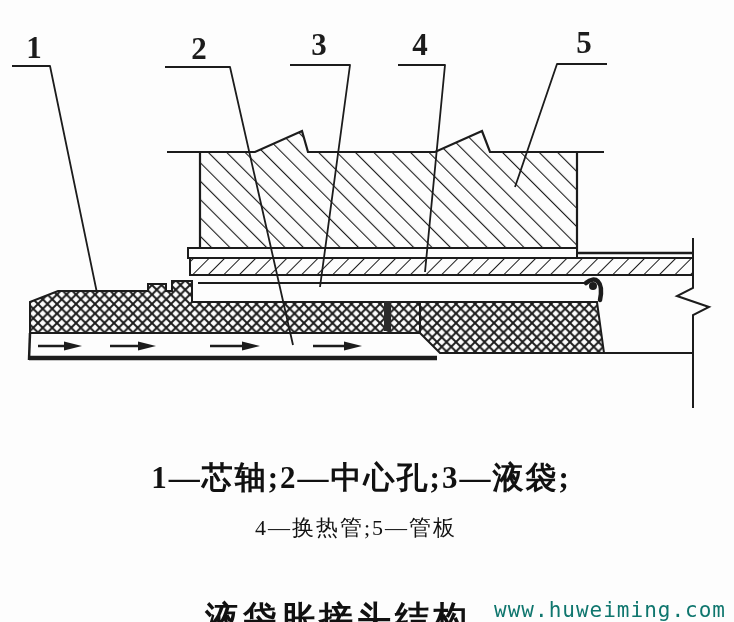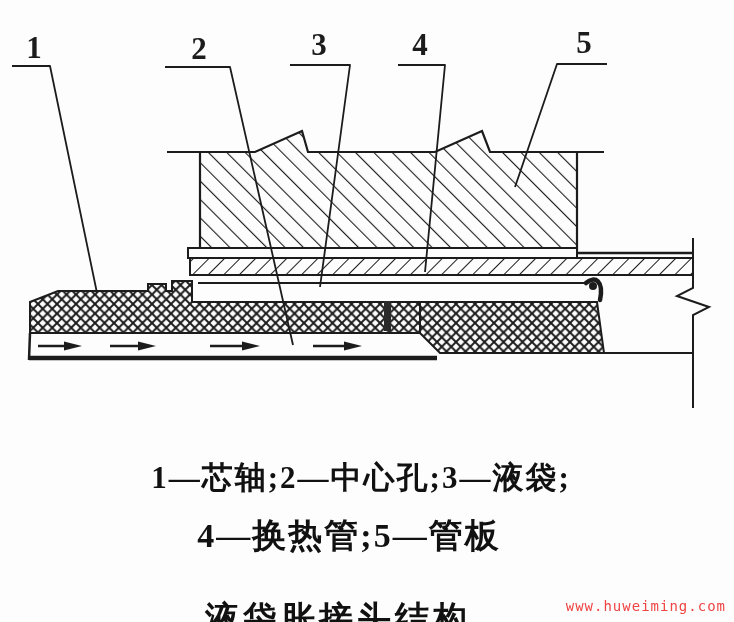--- a/index.html
+++ b/index.html
@@ -10,26 +10,26 @@
   .stage svg{position:absolute;left:0;top:0;}
   .callout{
     position:absolute;width:28px;text-align:center;
     font-size:31px;font-weight:700;line-height:1;color:#1c1c1c;
   }
   .cap{
     position:absolute;left:0;text-align:center;color:#111;
     letter-spacing:2px;white-space:nowrap;
   }
   .cap.legend1{top:457px;width:722px;font-size:31px;font-weight:700;}
-  .cap.legend2{top:513px;width:698px;font-size:34px;font-weight:700;}
+  .cap.legend2{top:513px;width:698px;font-size:22px;font-weight:400;margin-left:7px;}
   .cap.figtitle{top:596px;width:676px;font-size:34px;font-weight:900;letter-spacing:4px;}
   .watermark{
     position:absolute;top:598px;right:8px;
     font-family:"DejaVu Sans Mono",monospace;
-    font-size:14px;color:#ef4444;letter-spacing:1px;
+    font-size:21px;color:#0f766e;letter-spacing:1px;
   }
 </style>
 </head>
 <body>
 
 <div class="stage">
 
   <svg width="734" height="622" viewBox="0 0 734 622">
     <defs>
 

